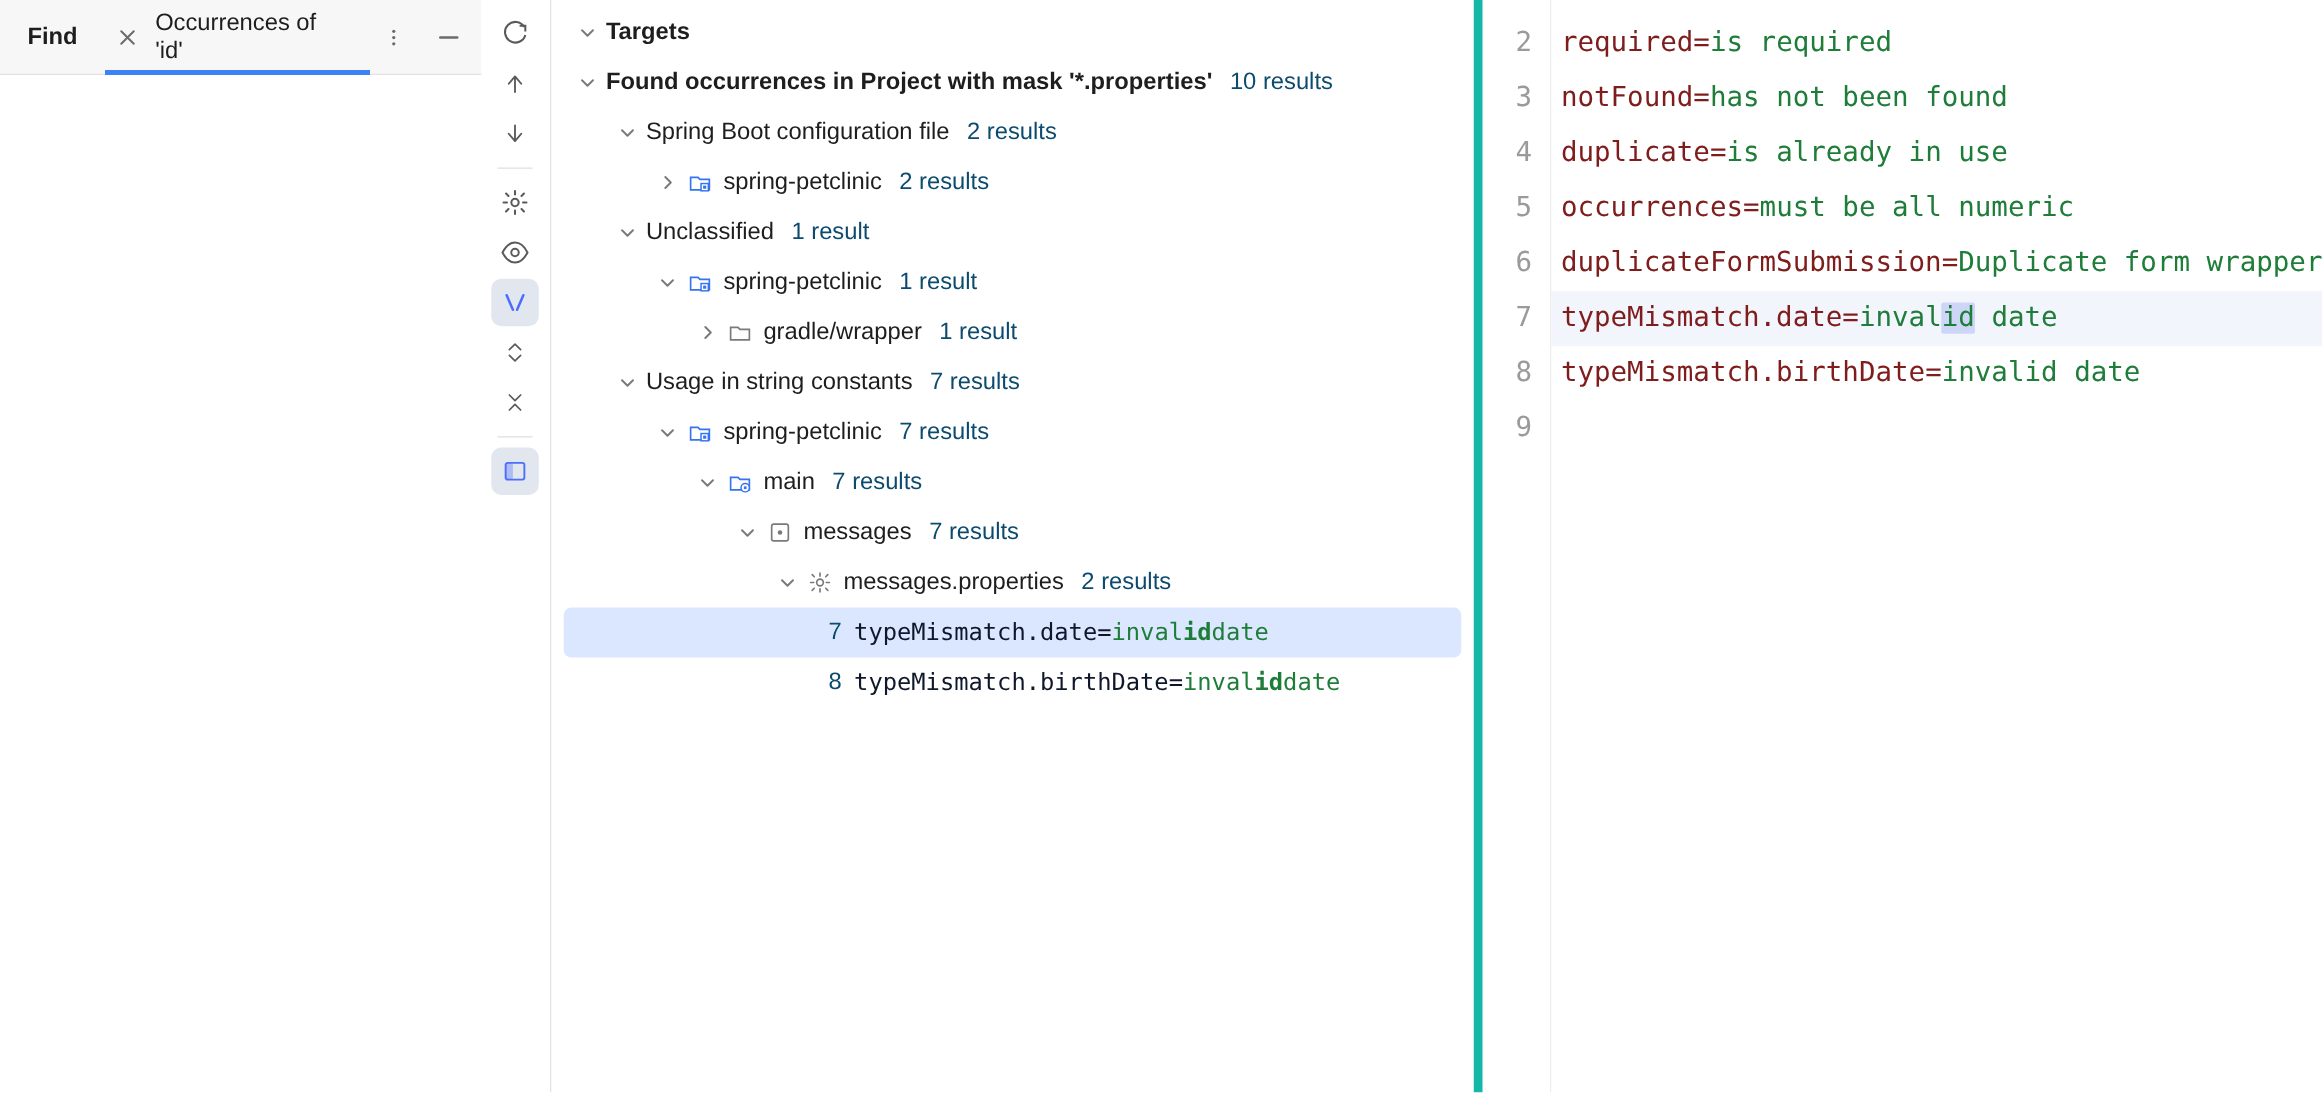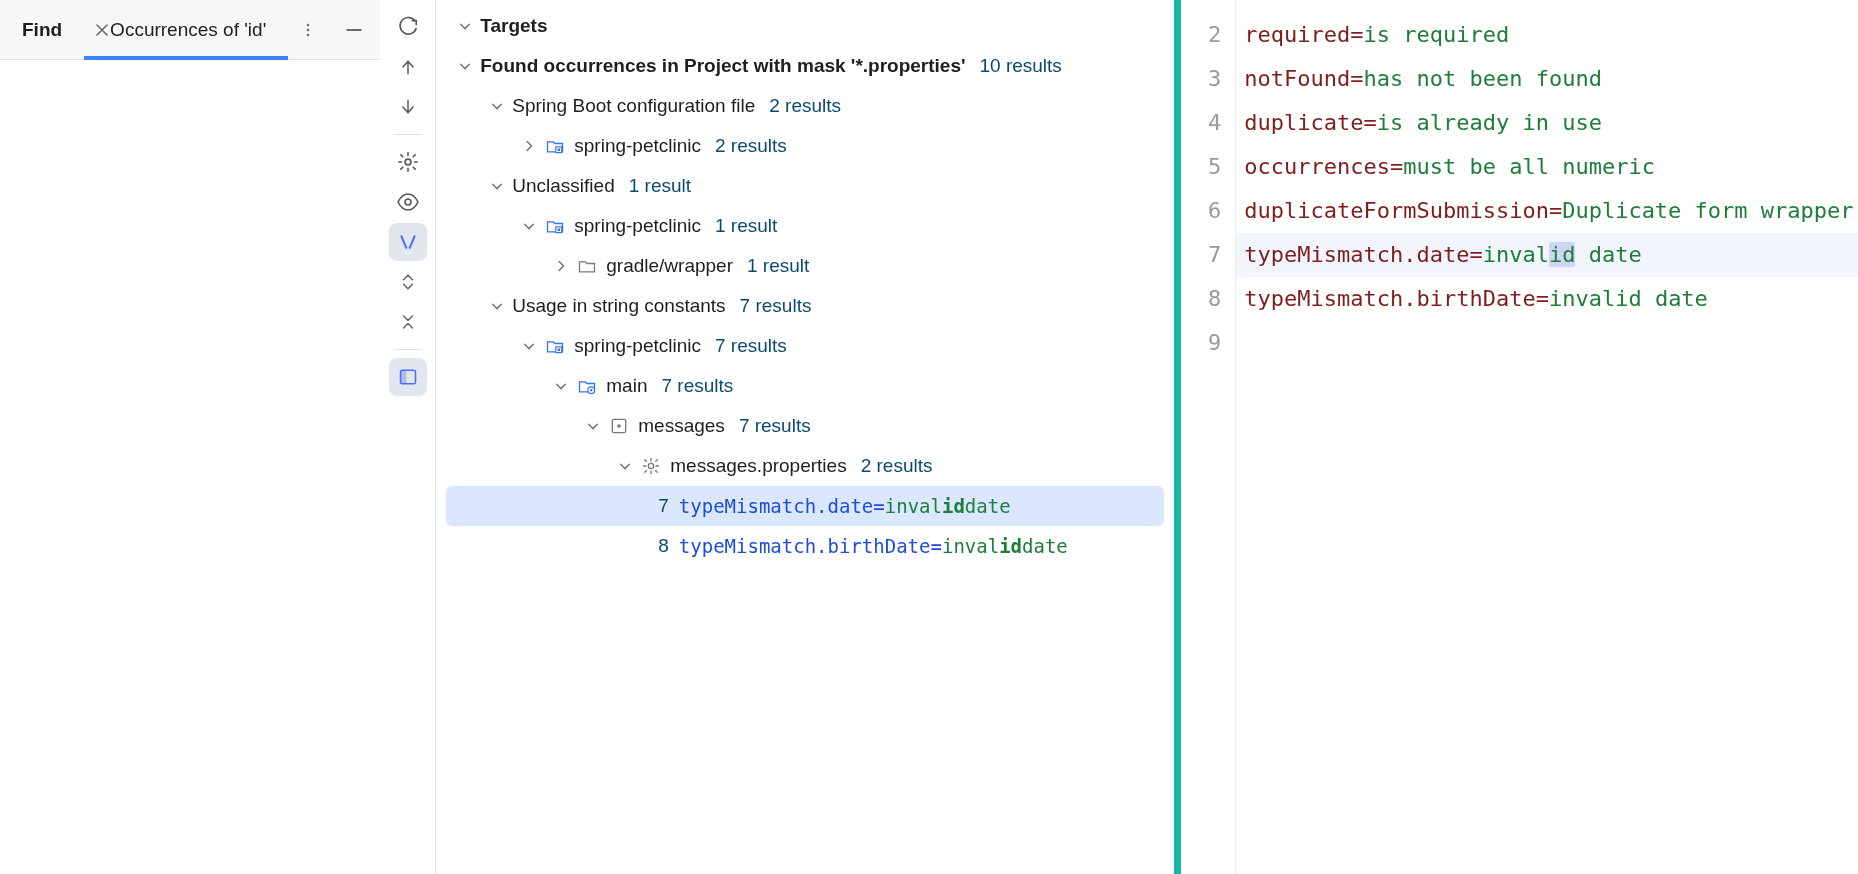--- a/index.html
+++ b/index.html
@@ -29,20 +29,21 @@
   .tabbar .tool-label {
     font-weight: 700;
     padding: 0 22px;
     height: 100%;
     display: flex;
     align-items: center;
   }
   .tabbar .tab {
     display: flex;
     align-items: center;
+    gap: 14px;
     height: 100%;
     padding: 0 22px 0 10px;
     position: relative;
   }
   .tabbar .tab .underline {
     position: absolute;
     left: 0; right: 0; bottom: -1px;
     height: 4px;
     background: #3b82f6;
   }
@@ -127,21 +128,21 @@
     color: #0c4a6e;
     margin-left: 14px;
   }
   .row.selected {
     background: #dbe7ff;
     border-radius: 6px;
     margin: 0 10px;
   }
   .row.selected .pad:first-child { margin-left: -10px; }
 
-  .codekey { color: #1d4ed8; font-family: ui-monospace, SFMono-Regular, Menlo, Consolas, monospace; font-size: 19px; }
+  .codekey { color: #0f172a; font-family: ui-monospace, SFMono-Regular, Menlo, Consolas, monospace; font-size: 19px; }
   .codeval { color: #1f7d3a; font-family: ui-monospace, SFMono-Regular, Menlo, Consolas, monospace; font-size: 19px; }
   .match { font-weight: 700; }
 
   
   .editor {
     flex: 1;
     display: flex;
     font-family: ui-monospace, SFMono-Regular, Menlo, Consolas, monospace;
     font-size: 22px;
     line-height: 44px;

